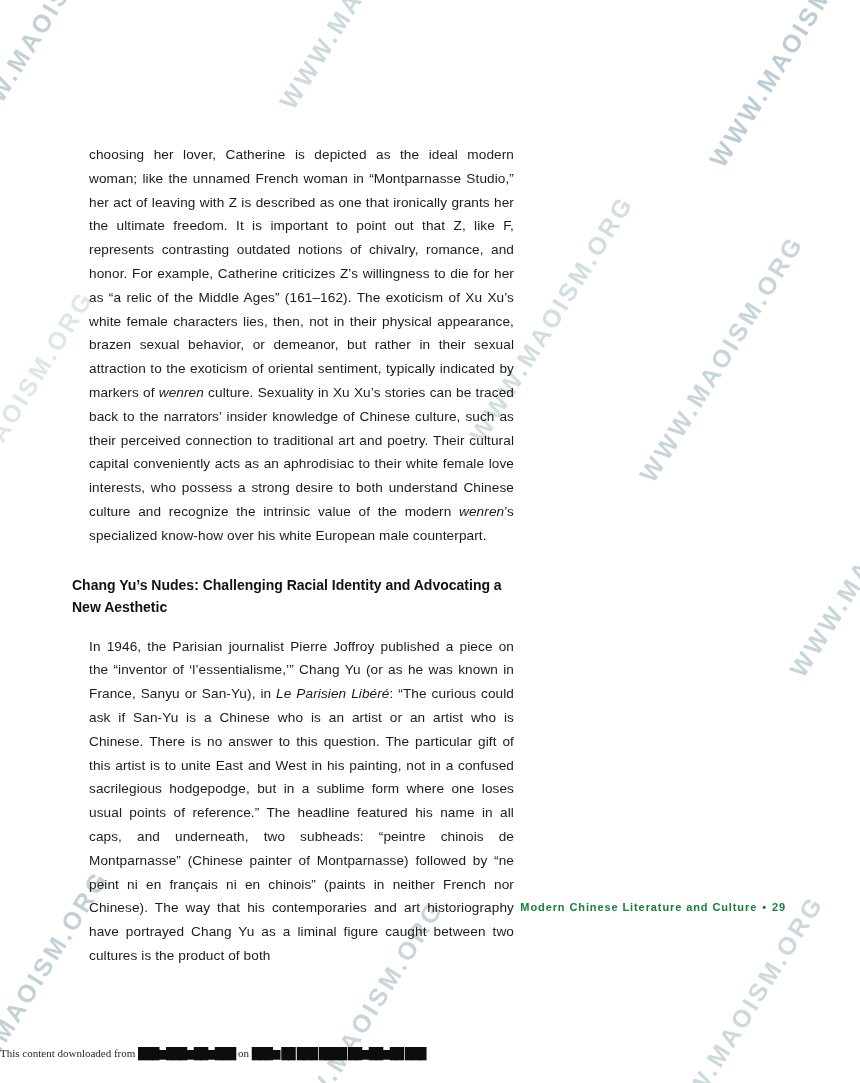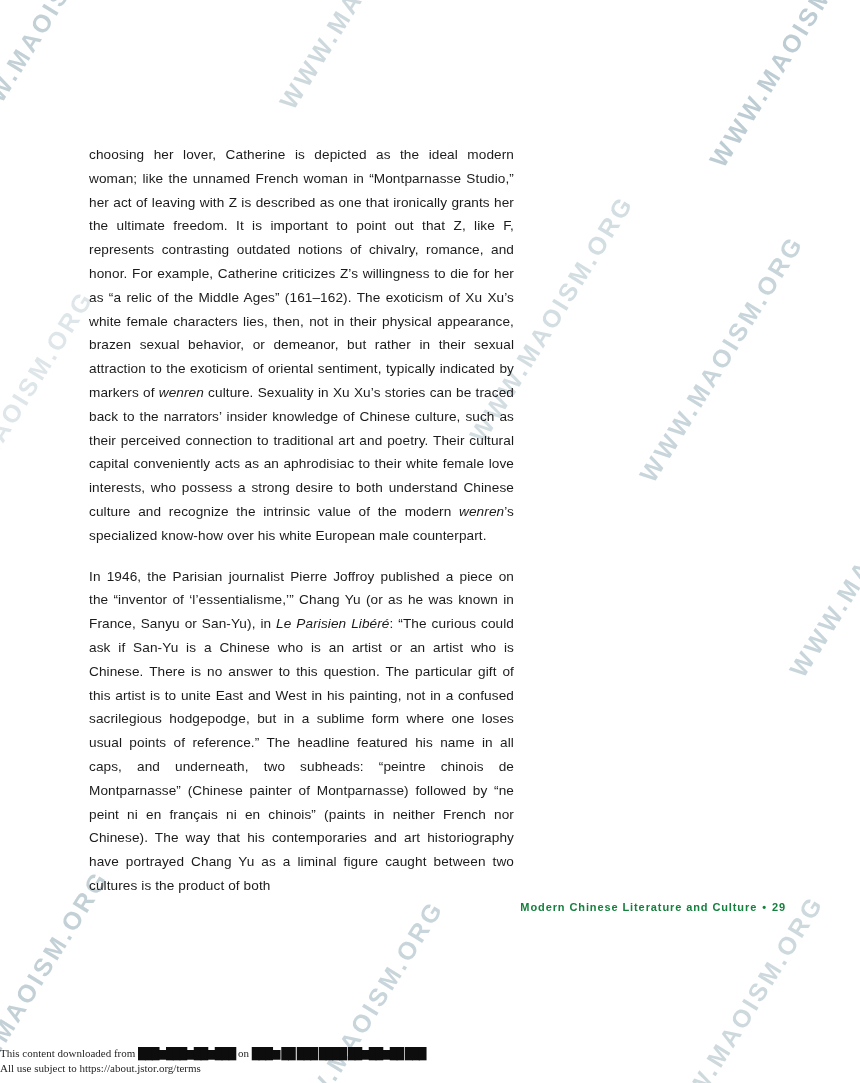--- a/index.html
+++ b/index.html
@@ -111,28 +111,31 @@
     <span class="wm wm6">WWW.MAOISM.ORG</span>
     <span class="wm wm7">WWW.MAOISM.ORG</span>
     <span class="wm wm8">WWW.MAOISM.ORG</span>
     <span class="wm wm9">WWW.MAOISM.ORG</span>
     <span class="wm wm10">WWW.MAOISM.ORG</span>
   </div>
 
   <div class="content">
     <p class="body-par"><span>choosing her lover, Catherine is depicted as the ideal modern woman; like the unnamed French woman in “Montparnasse Studio,” her act of leaving with Z is described as one that ironically grants her the ultimate freedom. It is important to point out that Z, like F, represents contrasting outdated notions of chivalry, romance, and honor. For example, Catherine criticizes Z’s willingness to die for her as “a relic of the Middle Ages” (161–162). The exoticism of Xu Xu’s white female characters lies, then, not in their physical appearance, brazen sexual behavior, or demeanor, but rather in their sexual attraction to the exoticism of oriental sentiment, typically indicated by markers of </span><em>wenren</em><span> culture. Sexuality in Xu Xu’s stories can be traced back to the narrators’ insider knowledge of Chinese culture, such as their perceived connection to traditional art and poetry. Their cultural capital conveniently acts as an aphrodisiac to their white female love interests, who possess a strong desire to both understand Chinese culture and recognize the intrinsic value of the modern </span><em>wenren</em><span>’s specialized know-how over his white European male counterpart.</span></p>
 
+    <h2 class="section-heading">
+      <div>Chang Yu’s Nudes: Challenging Racial Identity and Advocating a</div>
+      <div>New Aesthetic</div>
+    </h2>
 
     <p class="body-par"><span>In 1946, the Parisian journalist Pierre Joffroy published a piece on the “inventor of ‘l’essentialisme,’” Chang Yu (or as he was known in France, Sanyu or San-Yu), in </span><em>Le Parisien Libéré</em><span>: “The curious could ask if San-Yu is a Chinese who is an artist or an artist who is Chinese. There is no answer to this question. The particular gift of this artist is to unite East and West in his painting, not in a confused sacrilegious hodgepodge, but in a sublime form where one loses usual points of reference.” The headline featured his name in all caps, and underneath, two subheads: “peintre chinois de Montparnasse” (Chinese painter of Montparnasse) followed by “ne peint ni en français ni en chinois” (paints in neither French nor Chinese). The way that his contemporaries and art historiography have portrayed Chang Yu as a liminal figure caught between two cultures is the product of both</span></p>
   </div>
 
   <div class="running-footer">
     <span>Modern Chinese Literature and Culture</span><span class="sep">•</span><span>29</span>
   </div>
 
   <div class="jstor-stamp">
     <div>
       <span>This content downloaded from </span><span class="redacted">███▆███▆██▆███</span><span> on </span><span class="redacted">███▆ ██ ███ ████ ██▆██▆██ ███</span>
     </div>
-    <div>All use subject to https://about.jstor.org/terms</div>
   </div>
 
 </div>
 
 </body></html>

